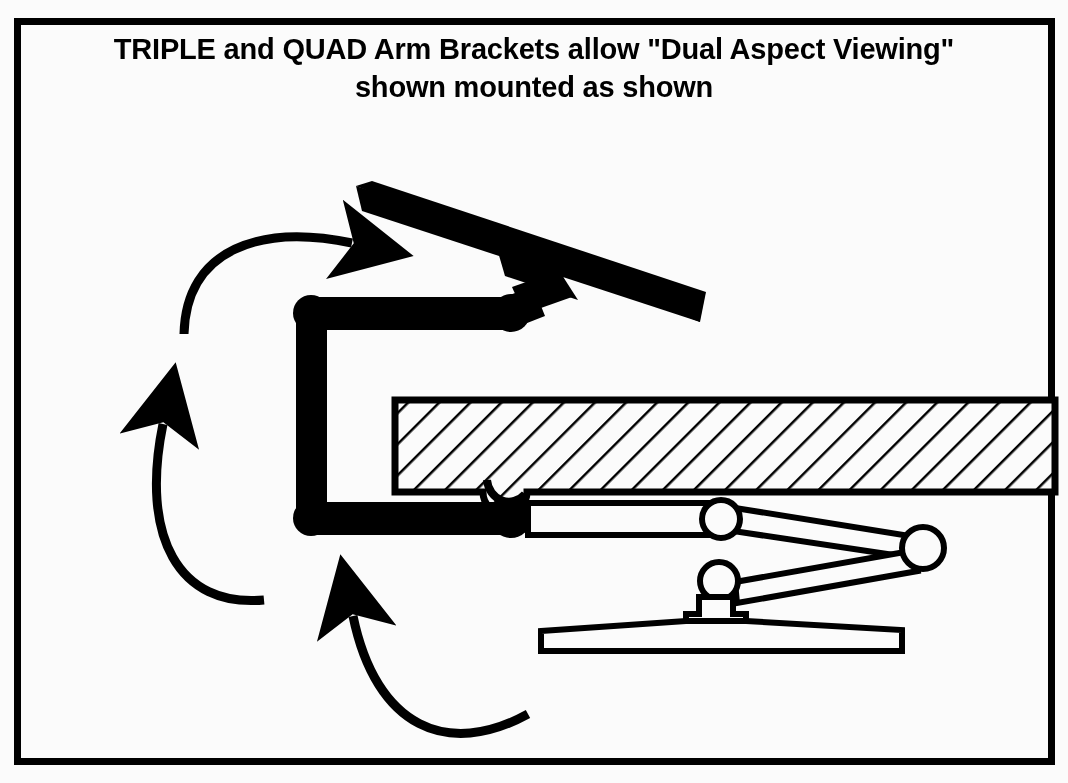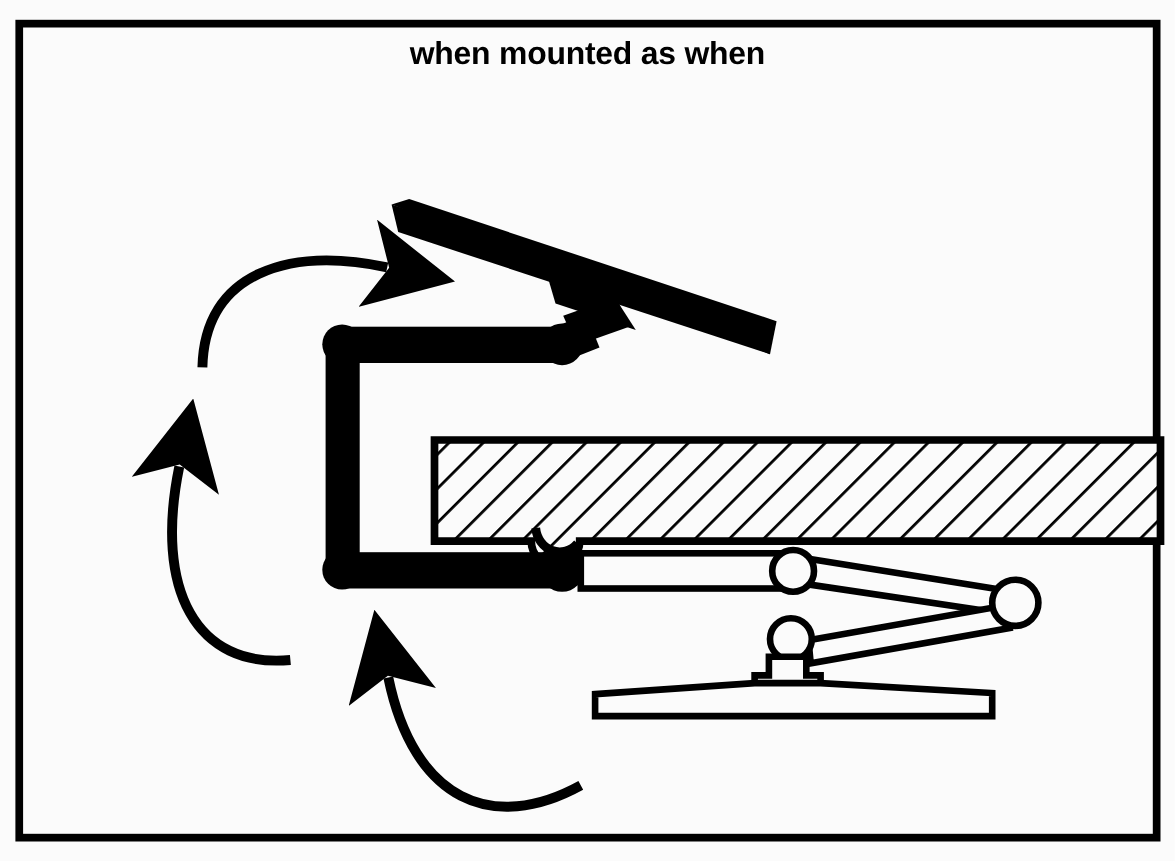--- a/index.html
+++ b/index.html
@@ -14,21 +14,22 @@
   svg#art{position:absolute;left:0;top:0;width:1068px;height:783px;}
 </style>
 </head>
 <body>
 
 <div id="stage">
 
   <div id="frame"></div>
 
   <div id="title">
-    <span class="l2">when mounted as when</span>
+    <span>TRIPLE and QUAD Arm Brackets allow "Dual Aspect Viewing"</span>
+    <span class="l2">shown mounted as shown</span>
   </div>
 
   <svg id="art" viewBox="0 0 1068 783">
     <defs>
       <pattern id="hatch" width="22" height="22" patternUnits="userSpaceOnUse" patternTransform="rotate(45)">
         <rect width="22" height="22" fill="#fbfbfb"></rect>
         <line x1="0" y1="0" x2="0" y2="22" stroke="#000" stroke-width="5"></line>
       </pattern>
       <marker id="ah" markerWidth="9" markerHeight="9" refX="2" refY="4.5" orient="auto" markerUnits="strokeWidth">
         <path d="M0,0 L9,4.5 L0,9 L2.2,4.5 Z" fill="#000"></path>

